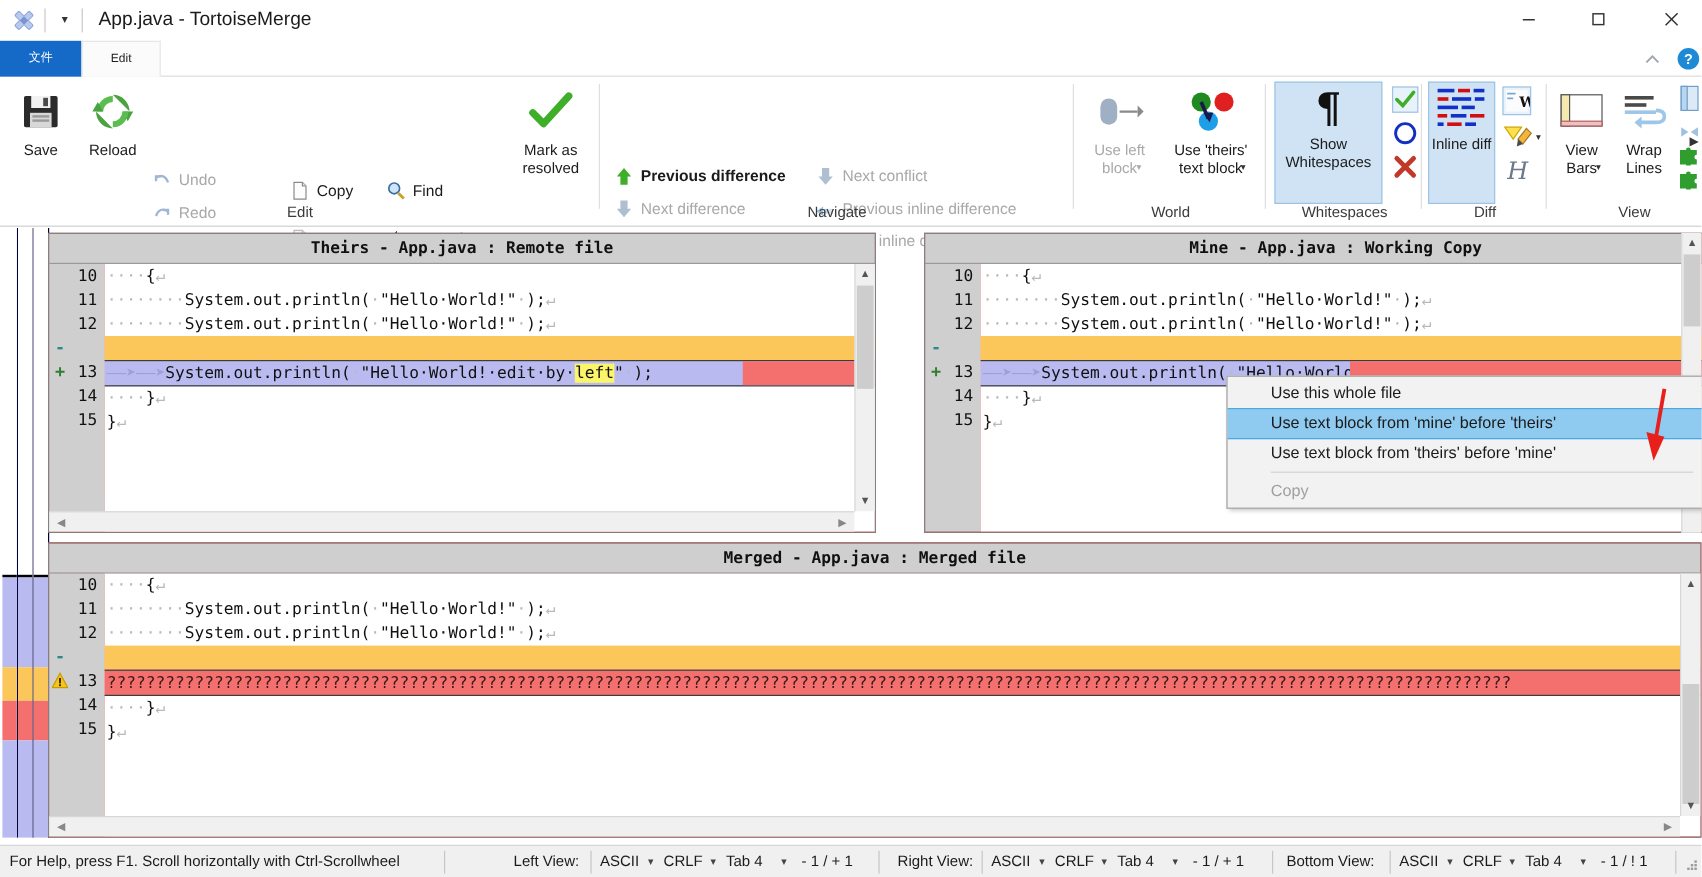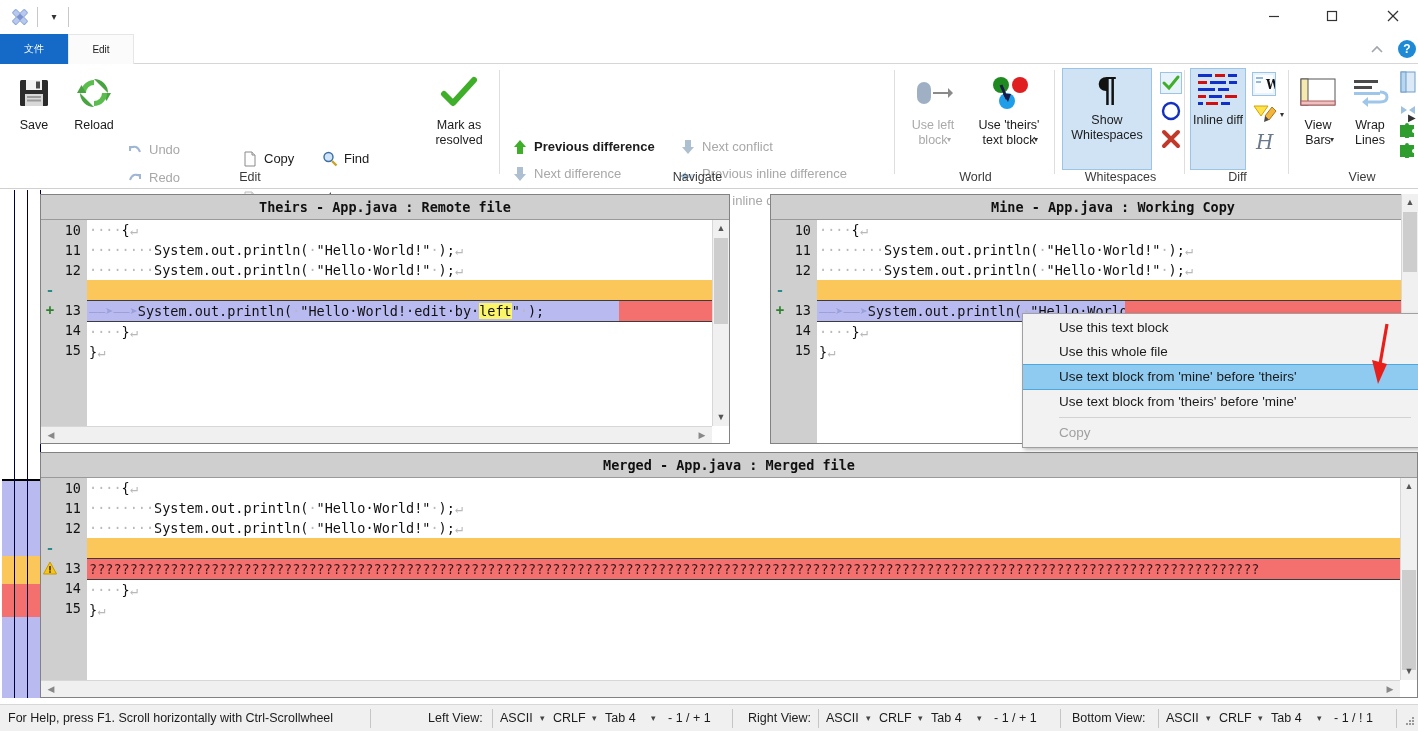--- a/index.html
+++ b/index.html
@@ -152,20 +152,21 @@
           <rect x="1" y="7" width="18" height="6" rx="1.5" fill="#8fa8dd"></rect>
           <rect x="7.8" y="2" width="4.4" height="16" rx="1" fill="#b8c9ec"></rect>
           <rect x="2" y="7.8" width="16" height="4.4" rx="1" fill="#b8c9ec"></rect>
           <rect x="7.5" y="7.5" width="5" height="5" fill="#7b94cf"></rect>
         </g>
       </svg>
     </div>
     <div class="tb-sep1"></div>
     <div class="tb-qat">▾</div>
     <div class="tb-sep2"></div>
+    <div class="tb-title">App.java - TortoiseMerge</div>
 
     <div class="wbtn" id="btn-min">
       <svg width="14" height="14" viewBox="0 0 14 14">
           <line x1="2" y1="7.5" x2="12" y2="7.5" stroke="#333" stroke-width="1.2"></line>
         </svg>
     </div>
     <div class="wbtn" id="btn-max">
       <svg width="14" height="14" viewBox="0 0 14 14">
           <rect x="2.5" y="2.5" width="9" height="9" fill="none" stroke="#333" stroke-width="1.2"></rect>
         </svg>
@@ -614,21 +615,20 @@
       <div class="arrw rg">▶</div>
     </div>
   </div>
 
   <div class="outer-vsb" style="top:194px;height:250px;">
     <div style="position:absolute;left:0;top:0;width:16px;height:17px;text-align:center;line-height:17px;font-size:9px;color:#555;">▲</div>
     <div style="position:absolute;left:1px;top:18px;width:14px;height:60px;background:#cdcdcd;"></div>
   </div>
 
   <div class="ctxmenu" id="ctxmenu">
-      <div class="ctxitem">Use this text block</div>
       <div class="ctxitem">Use this whole file</div>
       <div class="ctxitem sel">Use text block from 'mine' before 'theirs'</div>
       <div class="ctxitem">Use text block from 'theirs' before 'mine'</div>
       <div class="ctxsep"></div>
       <div class="ctxitem dis">Copy</div>
     </div>
 
   <div class="annot" style="left:1360px;top:322px;">
     <svg width="46" height="72" viewBox="0 0 46 72">
       <line x1="27" y1="2" x2="19" y2="48" stroke="#e8201c" stroke-width="3.2"></line>

